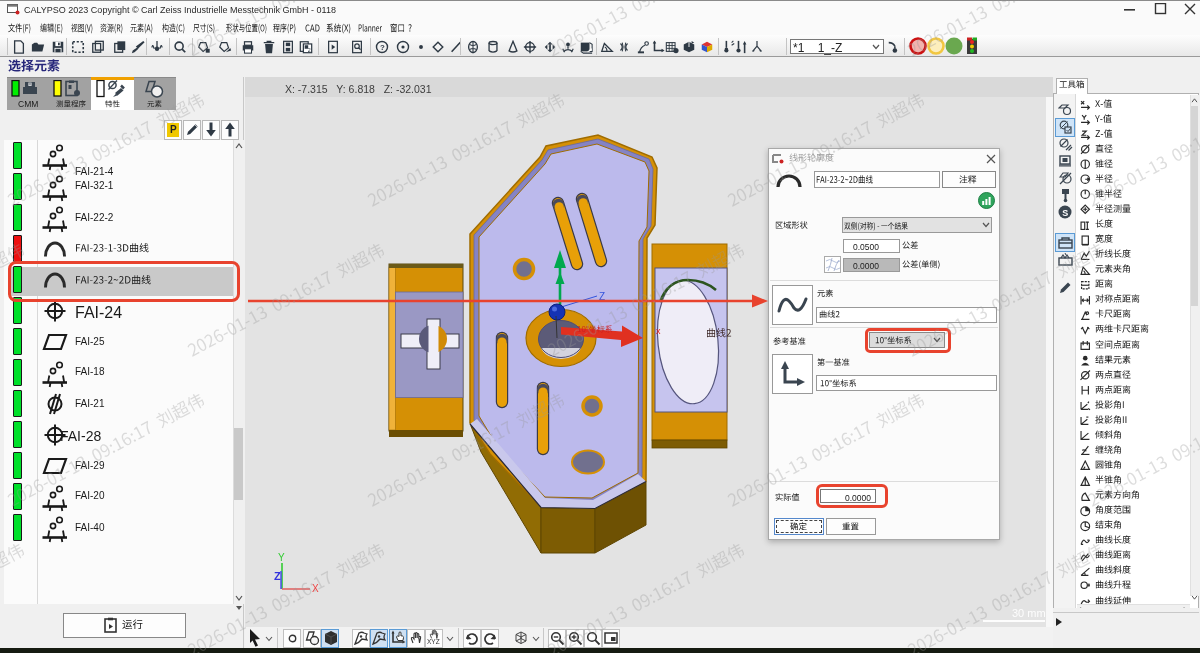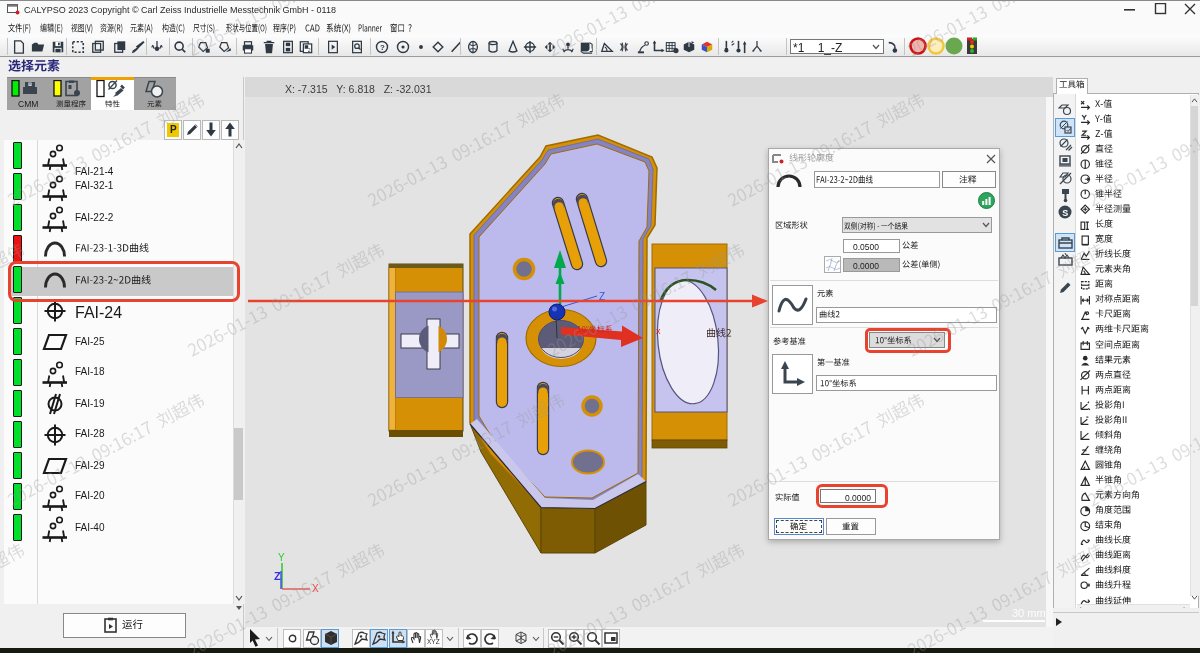--- a/index.html
+++ b/index.html
@@ -411,27 +411,27 @@
 <path d="M1.5 22.5 H26" stroke="#1a1a1a" stroke-width="2.6"></path>
 <path d="M8.3 15.5 L7 22.5 M22 15.5 L23.2 22.5" stroke="#1a1a1a" stroke-width="1.8"></path>
 <path d="M9.5 22.5 L8.7 27 M20.5 22.5 L21.3 27" stroke="#1a1a1a" stroke-width="1.8"></path>
   </svg>
 <div class="lat" style="left:75px;top:366px;font-size:10px;color:#1a1a1a">FAI-18</div>
 <div class="a" style="left:13px;top:390px;width:9px;height:27px;background:#00e02a;border:1.6px solid #1a1a1a;border-radius:1px"></div>
 <svg class="a" style="left:43px;top:392.5px" width="24" height="22" viewBox="0 0 24 22">
 <circle cx="12" cy="11" r="6.5" fill="none" stroke="#1a1a1a" stroke-width="2"></circle>
 <path d="M7 21 L13 1 M11 21 L17 1" stroke="#1a1a1a" stroke-width="2"></path>
   </svg>
-<div class="lat" style="left:75px;top:398px;font-size:10px;color:#1a1a1a">FAI-19</div>
+<div class="lat" style="left:75px;top:398px;font-size:10px;color:#1a1a1a">FAI-21</div>
 <div class="a" style="left:13px;top:421px;width:9px;height:27px;background:#00e02a;border:1.6px solid #1a1a1a;border-radius:1px"></div>
 <svg class="a" style="left:43px;top:422.5px" width="24" height="24" viewBox="0 0 24 24">
     <circle cx="12" cy="12" r="7.2" fill="none" stroke="#1a1a1a" stroke-width="2"></circle>
     <path d="M12 1.5 V22.5 M1.5 12 H22.5" stroke="#1a1a1a" stroke-width="2"></path>
   </svg>
-<div class="lat" style="left:75px;top:428px;font-size:10px;color:#1a1a1a">FAI-28</div>
+<div class="lat" style="left:60px;top:428px;font-size:14px;color:#1a1a1a">FAI-28</div>
 <div class="a" style="left:13px;top:452px;width:9px;height:27px;background:#00e02a;border:1.6px solid #1a1a1a;border-radius:1px"></div>
 <svg class="a" style="left:42px;top:456.5px" width="26" height="18" viewBox="0 0 26 18">
     <path d="M7 2 H24 L19 16 H2 Z" fill="none" stroke="#1a1a1a" stroke-width="2.2"></path>
   </svg>
 <div class="lat" style="left:75px;top:460px;font-size:10px;color:#1a1a1a">FAI-29</div>
 <div class="a" style="left:13px;top:483px;width:9px;height:27px;background:#00e02a;border:1.6px solid #1a1a1a;border-radius:1px"></div>
 <svg class="a" style="left:41px;top:483.5px" width="28" height="28" viewBox="0 0 28 28">
 <circle cx="18.5" cy="5" r="2.8" fill="none" stroke="#1a1a1a" stroke-width="1.6"></circle>
 <circle cx="12" cy="11" r="2.6" fill="none" stroke="#1a1a1a" stroke-width="1.6"></circle>
 <path d="M1.5 22.5 H26" stroke="#1a1a1a" stroke-width="2.6"></path>

